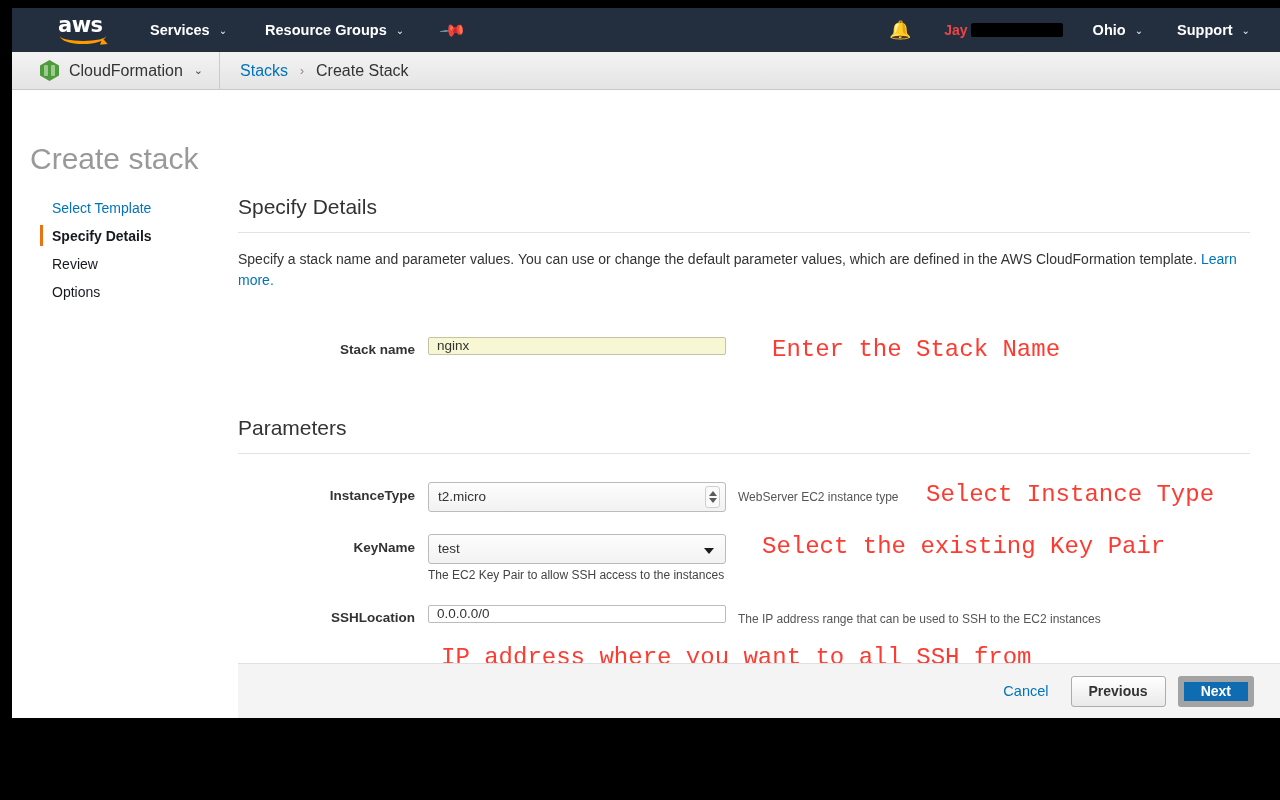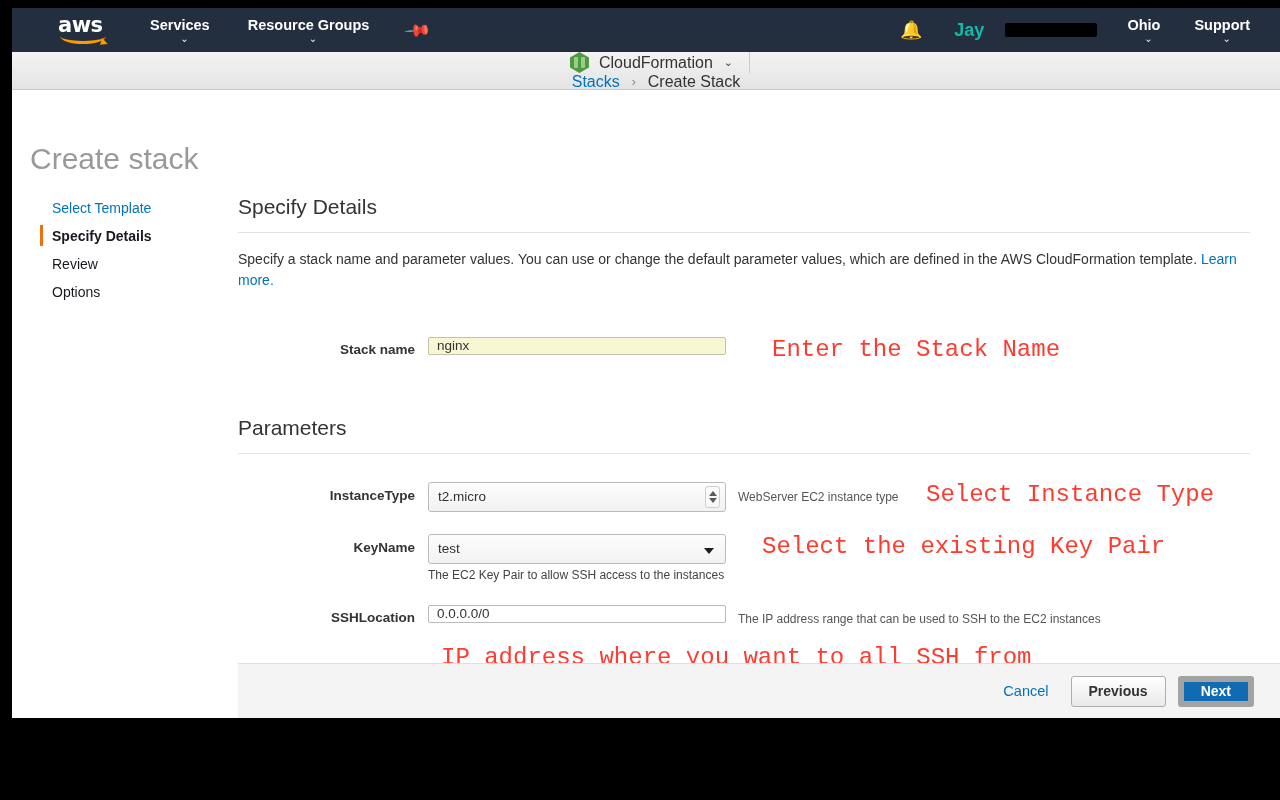--- a/index.html
+++ b/index.html
@@ -45,54 +45,54 @@
   .aws-logo .aws-smile:after {
     content: ""; position: absolute; right: -2px; bottom: -5px;
     border-left: 7px solid #ff9900;
     border-top: 4px solid transparent;
     border-bottom: 3px solid transparent;
     transform: rotate(18deg);
   }
   .nav-item {
     color: #ffffff; font-size: 14.5px; font-weight: bold;
     margin-left: 38px; display: flex; align-items: center;
-    white-space: nowrap; cursor: default; flex-direction: column;
+    white-space: nowrap; cursor: default;
   }
   .nav-item .chev { margin-left: 9px; font-size: 10px; font-weight: normal; opacity: .92; }
   .nav-pin {
     margin-left: 38px; color: #ffffff; font-size: 17px;
     transform: rotate(40deg); display: inline-block;
   }
   .nav-right {
     margin-left: auto; display: flex; align-items: center;
     padding-right: 26px;
   }
   .bell {
     color: #ffffff; font-size: 18px; margin-right: 32px;
     display: inline-block;
   }
   #acct-name {
-    color: #14b8a6; font-size: 18px; font-weight: bold;
-    margin-right: 21px;
+    color: #ef4444; font-size: 14px; font-weight: bold;
+    margin-right: 3px;
   }
   #acct-redacted {
     width: 92px; height: 14px; background: #000000;
     border-radius: 2px; margin-right: 30px;
     display: inline-block;
   }
   .nav-right .nav-item { margin-left: 0; margin-right: 34px; }
   .nav-right .nav-item:last-child { margin-right: 4px; }
 
   
   #crumbbar {
     position: absolute; left: 0; top: 44px;
     width: 1268px; height: 38px;
     background: linear-gradient(to bottom, #f3f3f3 0%, #e4e4e4 100%);
     border-bottom: 1px solid #c8c8c8;
-    display: flex; align-items: center; flex-direction: column;
+    display: flex; align-items: center;
   }
   #svc-block {
     display: flex; align-items: center; height: 38px;
     padding: 0 16px 0 28px;
     border-right: 1px solid #cbcbcb;
   }
   .cf-icon {
     width: 19px; height: 21px; position: relative;
     margin-right: 10px; flex: none;
   }

